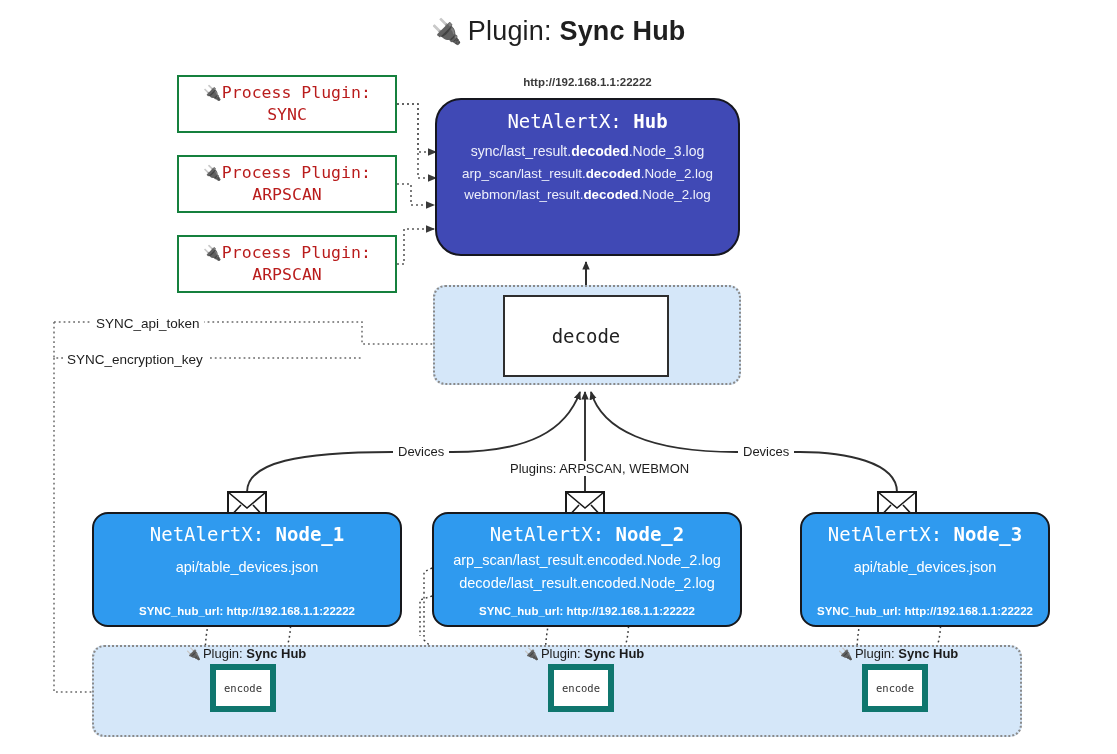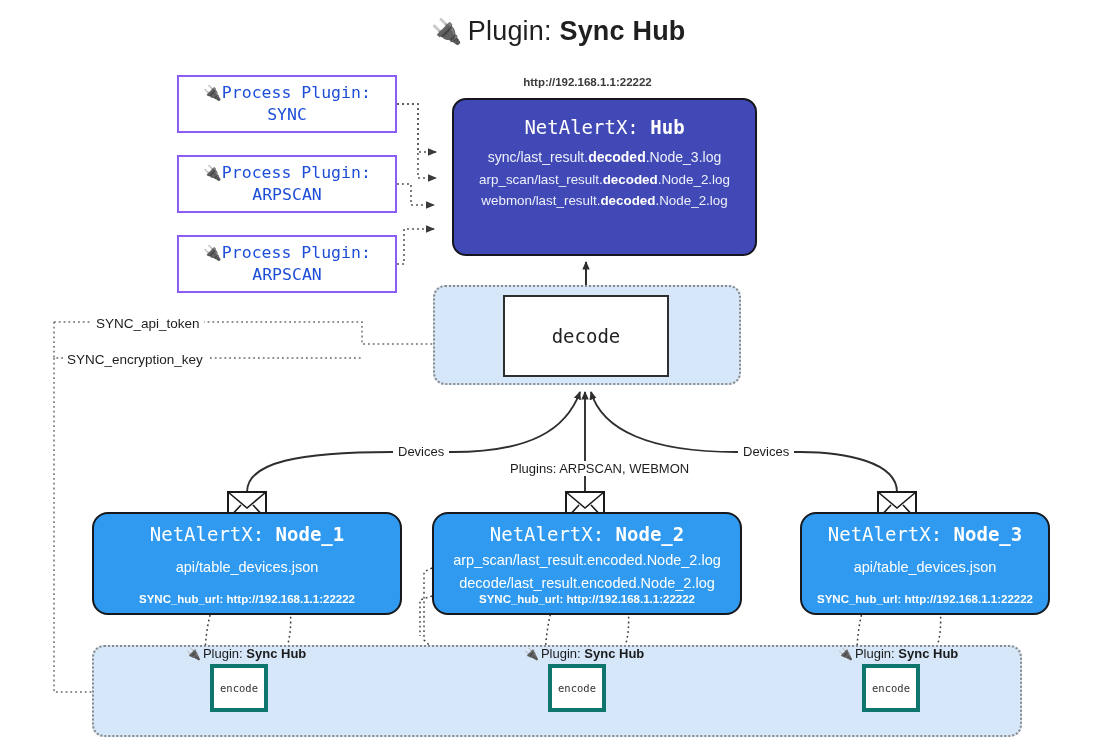--- a/index.html
+++ b/index.html
@@ -8,37 +8,37 @@
   #canvas{position:absolute;left:0;top:0;width:1117px;height:754px;}
   .abs{position:absolute;box-sizing:border-box;}
 
   
   #title{left:0;top:16px;width:1117px;text-align:center;font-size:27px;
          color:#1f1f1f;letter-spacing:.2px;}
   #title .plug{font-size:25px;margin-right:5px;}
   #title .strong{font-weight:bold;}
 
   
-  .proc-box{width:220px;height:58px;border:2px solid #8b5cf6;background:#ffffff;
+  .proc-box{width:220px;height:58px;border:2px solid #15803d;background:#ffffff;
             font-family:"DejaVu Sans Mono","Liberation Mono",monospace;
             font-size:16.5px;line-height:1.35;text-align:center;
             display:flex;flex-direction:column;align-items:center;justify-content:center;
-            color:#1d4ed8;}
+            color:#b91c1c;}
   .proc-box .l1{white-space:nowrap;}
   .proc-box .plug{font-family:"DejaVu Sans",sans-serif;font-size:15px;}
   #proc1{left:177px;top:75px;}
   #proc2{left:177px;top:155px;}
   #proc3{left:177px;top:235px;}
 
   
   #hub-url{left:435px;top:76px;width:305px;text-align:center;font-size:11.5px;
            color:#3a3a3a;font-weight:600;}
   #hub{left:435px;top:98px;width:305px;height:158px;background:#4049b5;
-       border:2.5px solid #15161f;border-radius:14px;
-       display:flex;flex-direction:column;align-items:center;padding-top:16px;margin-left:17px;}
+       border:2.5px solid #15161f;border-radius:26px;
+       display:flex;flex-direction:column;align-items:center;padding-top:10px;}
   #hub .hub-title{font-family:"DejaVu Sans Mono","Liberation Mono",monospace;
        font-size:19px;color:#ffffff;margin-bottom:8px;}
   #hub .hub-title b{font-weight:bold;}
   #hub .logline{font-size:14px;color:#eef0fb;line-height:1.62;white-space:nowrap;}
   #hub .logline b{font-weight:bold;color:#ffffff;}
   #hub .wide{font-size:13.4px;}
 
   
   #decode-zone{left:433px;top:285px;width:308px;height:100px;background:#d5e7f9;
                border:2px dotted #8a8a8a;border-radius:12px;}
@@ -52,40 +52,40 @@
   #tok1{left:92px;top:316px;}
   #tok2{left:63px;top:352px;}
 
   
   .elabel{font-size:13px;color:#1d1d1d;background:#ffffff;padding:0 5px;}
   #lbl-dev-l{left:393px;top:444px;}
   #lbl-dev-r{left:738px;top:444px;}
   #lbl-plugins{left:505px;top:461px;}
 
   
-  .node{height:103px;background:#2f9aef;border:2.5px solid #17181c;border-radius:16px;
+  .node{height:115px;background:#2f9aef;border:2.5px solid #17181c;border-radius:16px;
         display:flex;flex-direction:column;align-items:center;padding-top:9px;}
   .node .ntitle{font-family:"DejaVu Sans Mono","Liberation Mono",monospace;
         font-size:19px;color:#ffffff;}
   .node .ntitle b{font-weight:bold;}
   .node .nline{font-size:14.5px;color:#ffffff;margin-top:14px;white-space:nowrap;}
   .node .nline.tight{margin-top:7px;}
   .node .nfoot{position:absolute;bottom:8px;left:0;width:100%;text-align:center;
         font-size:11.5px;color:#ffffff;font-weight:600;}
   #node1{left:92px;top:512px;width:310px;}
   #node2{left:432px;top:512px;width:310px;}
   #node3{left:772px;top:512px;width:250px;margin-left:28px;}
 
   
   #encode-zone{left:92px;top:645px;width:930px;height:92px;background:#d5e7f9;
                border:2px dotted #8a8a8a;border-radius:12px;}
   .enc-cap{font-size:13px;color:#1b1b1b;white-space:nowrap;}
   .enc-cap b{font-weight:bold;}
   .enc-cap .plug{font-size:12px;margin-right:2px;}
-  .enc-box{width:58px;height:48px;background:#ffffff;border:4px solid #0f766e;
+  .enc-box{width:66px;height:48px;background:#ffffff;border:6px solid #0f766e;
            display:flex;align-items:center;justify-content:center;
            font-family:"DejaVu Sans Mono","Liberation Mono",monospace;
            font-size:10.5px;color:#333;}
   #enc-cap1{left:186px;top:646px;}
   #enc-cap2{left:524px;top:646px;}
   #enc-cap3{left:838px;top:646px;}
   #enc-box1{left:210px;top:664px;}
   #enc-box2{left:548px;top:664px;}
   #enc-box3{left:862px;top:664px;}
 </style>

